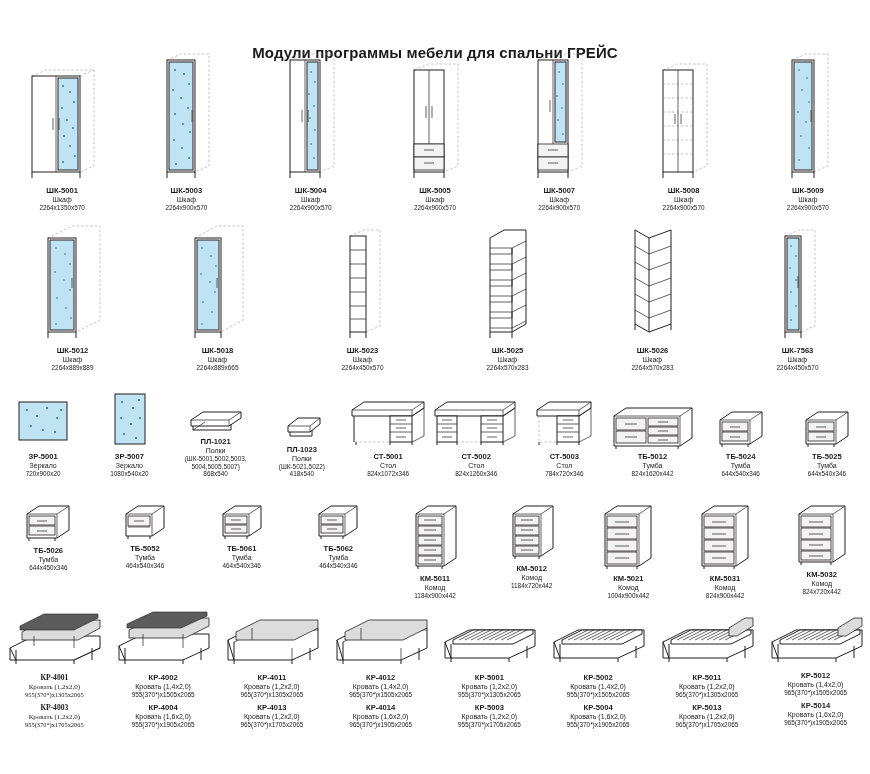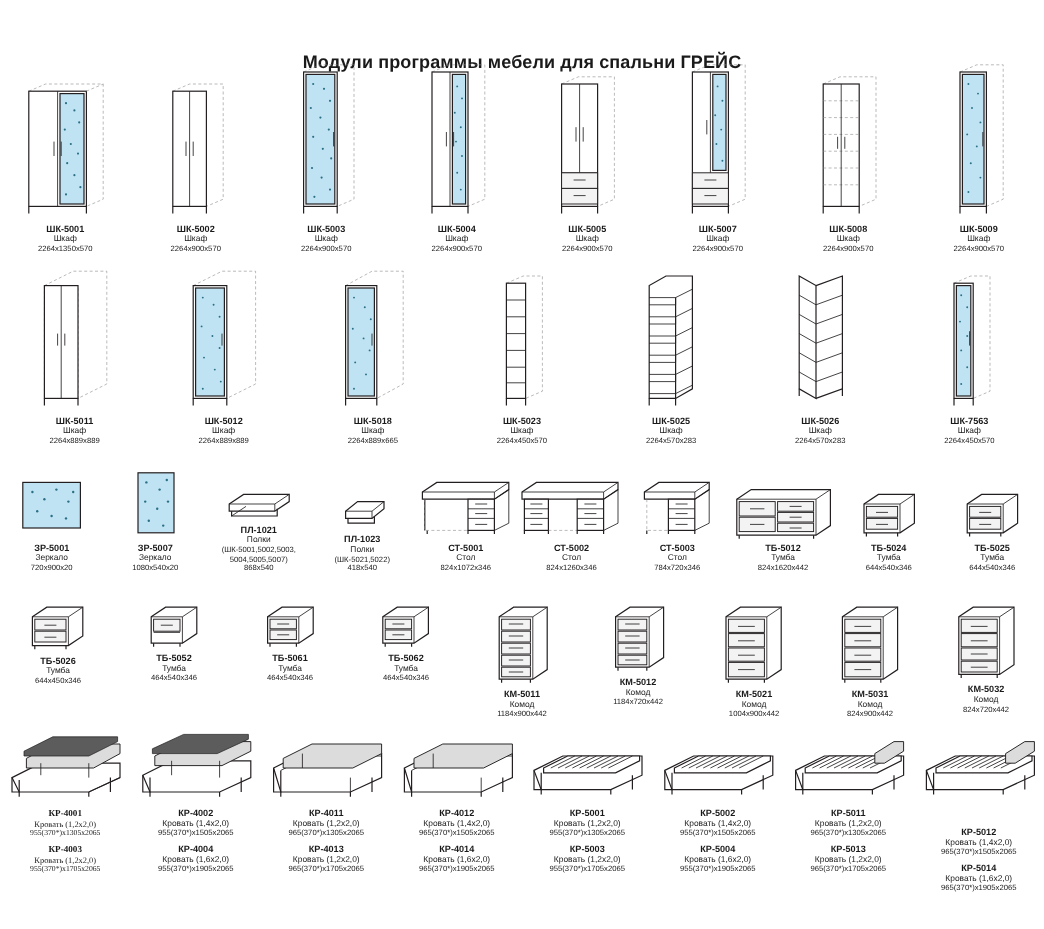--- a/index.html
+++ b/index.html
@@ -60,37 +60,20 @@
           <path class="dsh" d="M58 8 L72 2"></path>
         </svg>
       </div>
       <div class="cap">
         <div class="code">ШК-5001</div>
         <div class="kind">Шкаф</div>
         <div class="dim">2264х1350х570</div>
       </div>
     </div>
 
-    <div class="cell">
-      <div class="art">
-        <svg width="70" height="116" viewBox="0 0 70 116">
-          <path class="dsh" d="M16 8 L30 2 L58 2 L58 98 L44 104"></path>
-          <rect class="white" x="16" y="8" width="28" height="96"></rect>
-          <line class="lnt" x1="30" y1="8" x2="30" y2="104"></line>
-          <line class="lnt" x1="27" y1="50" x2="27" y2="62"></line>
-          <line class="lnt" x1="33" y1="50" x2="33" y2="62"></line>
-          <path class="ln" d="M16 104 L16 110 M44 104 L44 110"></path>
-        </svg>
-      </div>
-      <div class="cap">
-        <div class="code">ШК-5002</div>
-        <div class="kind">Шкаф</div>
-        <div class="dim">2264х900х570</div>
-      </div>
-    </div>
 
     <div class="cell">
       <div class="art">
         <svg width="70" height="132" viewBox="0 0 70 132">
           <path class="dsh" d="M16 8 L30 2 L58 2 L58 114 L44 120"></path>
           <rect class="white" x="16" y="8" width="28" height="112"></rect>
           <rect class="glass" x="18" y="10" width="24" height="108"></rect>
           <g class="dot">
               <circle cx="24" cy="18" r=".9"></circle>
               <circle cx="33" cy="22" r=".9"></circle>
@@ -247,38 +230,20 @@
       <div class="cap">
         <div class="code">ШК-5009</div>
         <div class="kind">Шкаф</div>
         <div class="dim">2264х900х570</div>
       </div>
     </div>
   </div>
 
   <div class="row" style="top:222px;height:150px;align-items:flex-end;">
 
-    <div class="cell">
-      <div class="art">
-        <svg width="70" height="120" viewBox="0 0 70 120">
-          <path class="dsh" d="M10 14 L34 2 L62 2 L62 96 L38 108"></path>
-          <path class="dsh" d="M10 14 L10 108 L38 108 L38 14 Z"></path>
-          <rect class="white" x="10" y="14" width="28" height="94"></rect>
-          <line class="lnt" x1="24" y1="14" x2="24" y2="108"></line>
-          <line class="lnt" x1="21" y1="54" x2="21" y2="64"></line>
-          <line class="lnt" x1="27" y1="54" x2="27" y2="64"></line>
-          <path class="ln" d="M10 108 L10 114 M38 108 L38 114"></path>
-        </svg>
-      </div>
-      <div class="cap">
-        <div class="code">ШК-5011</div>
-        <div class="kind">Шкаф</div>
-        <div class="dim">2264х889х889</div>
-      </div>
-    </div>
 
     <div class="cell">
       <div class="art">
         <svg width="70" height="120" viewBox="0 0 70 120">
           <path class="dsh" d="M10 14 L34 2 L62 2 L62 96 L38 108"></path>
           <rect class="white" x="10" y="14" width="28" height="94"></rect>
           <rect class="glass" x="12" y="16" width="24" height="90"></rect>
           <g class="dot">
               <circle cx="18" cy="24" r=".8"></circle>
               <circle cx="27" cy="30" r=".8"></circle>
@@ -1064,21 +1029,21 @@
               <path d="M44 38 L64 28"></path>
               <path d="M50 38 L70 28"></path>
               <path d="M56 38 L76 28"></path>
               <path d="M62 38 L82 28"></path>
               <path d="M68 38 L88 28"></path>
           </g>
           <path class="grey" d="M72 26 L88 16 L96 16 L96 24 L80 34 L72 34 Z"></path>
           <path class="ln" d="M88 44 L88 56 M70 56 L70 60 M12 56 L12 60"></path>
         </svg>
       </div>
-      <div class="cap" style="margin-top:20px;">
+      <div class="cap" style="margin-top:2px;">
         <div class="code">КР-5012</div>
         <div class="kind">Кровать (1,4х2,0)</div>
         <div class="dim">965(370*)х1505х2065</div>
       </div>
       <div class="cap2">
         <div class="code">КР-5014</div>
         <div class="kind">Кровать (1,6х2,0)</div>
         <div class="dim">965(370*)х1905х2065</div>
       </div>
     </div>

